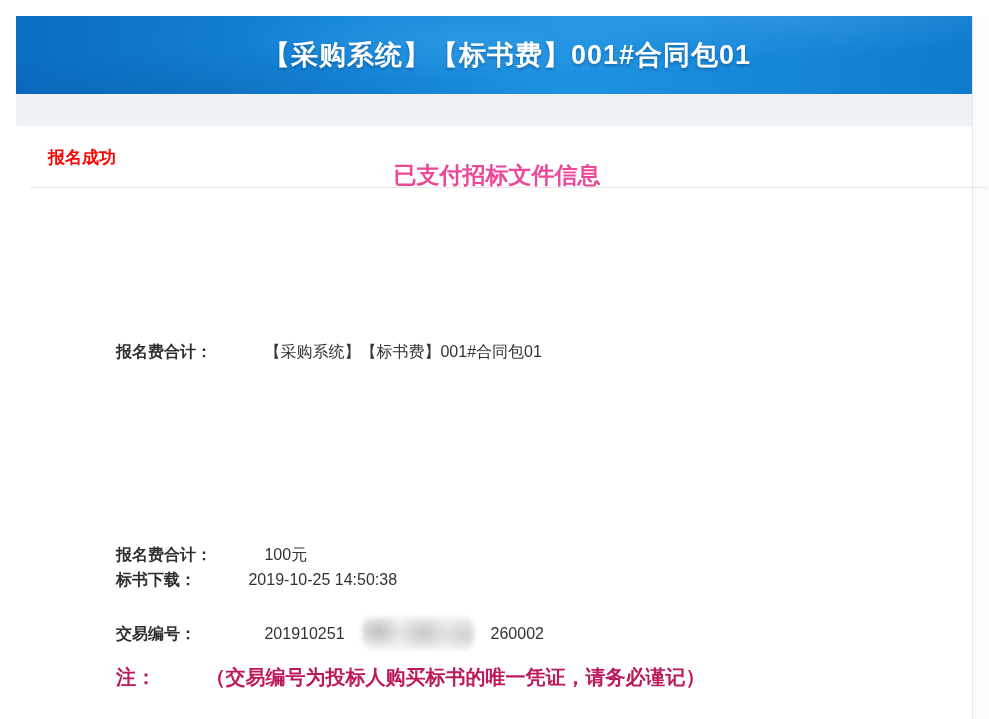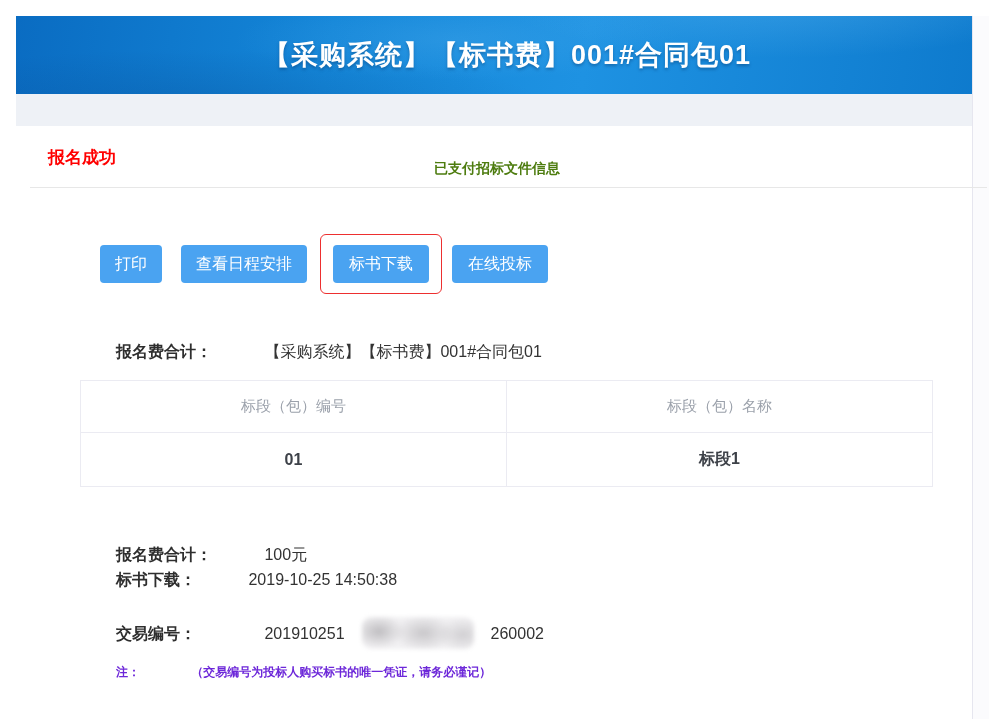--- a/index.html
+++ b/index.html
@@ -39,21 +39,21 @@
   }
 
   
   .status-text {
     position: absolute; left: 16px; top: 114px;
     color: #ff0000; font-size: 17px; font-weight: bold;
   }
   .page-title {
     position: absolute; left: 0; top: 128px; width: 962px;
     text-align: center;
-    color: #4d7c0f; font-size: 14px; font-weight: bold;
+    color: #ec4899; font-size: 23px; font-weight: bold;
   }
   .divider {
     position: absolute; left: 14px; top: 171px; width: 957px; height: 0;
     border-top: 1px solid #e7e7e7;
   }
 
   
   .btn-row {
     position: absolute; left: 68px; top: 217px; height: 62px;
     display: flex; align-items: center;
@@ -106,68 +106,46 @@
       radial-gradient(ellipse 30% 70% at 15% 45%, rgba(150,148,152,0.55), transparent 75%),
       radial-gradient(ellipse 35% 75% at 55% 50%, rgba(160,158,162,0.50), transparent 75%),
       radial-gradient(ellipse 30% 70% at 90% 55%, rgba(170,168,172,0.45), transparent 75%),
       rgba(215,213,218,0.35);
     filter: blur(2px);
   }
 
   
   .note-row {
     position: absolute; left: 68px; top: 632px;
-    color: #6d28d9; font-size: 12px; font-weight: bold; white-space: nowrap; font-family: Liberation Mono, monospace;
+    color: #be185d; font-size: 20px; font-weight: bold; white-space: nowrap;
   }
   .note-text { margin-left: 12px; }
 </style>
 </head>
 <body>
 
 <div class="root">
 
   <div class="banner">
     <div class="banner-title">【采购系统】【标书费】001#合同包01</div>
   </div>
   <div class="gray-band"></div>
 
   <div class="scroll-track"></div>
 
   <div class="status-text">报名成功</div>
   <div class="page-title">已支付招标文件信息</div>
   <div class="divider"></div>
 
-  <div class="btn-row">
-    <button class="btn btn-gap1">打印</button>
-    <button class="btn btn-gap2">查看日程安排</button>
-    <span class="highlight-box">
-      <button class="btn pad-wide">标书下载</button>
-    </span>
-    <button class="btn pad-wide">在线投标</button>
-  </div>
 
   <div class="info-row row-project">
     <span class="info-label">报名费合计：</span>
     <span class="info-value">【采购系统】【标书费】001#合同包01</span>
   </div>
 
-  <table class="pkg-table">
-    <thead>
-      <tr>
-        <th>标段（包）编号</th>
-        <th>标段（包）名称</th>
-      </tr>
-    </thead>
-    <tbody>
-      <tr>
-        <td>01</td>
-        <td>标段1</td>
-      </tr>
-    </tbody>
-  </table>
 
   <div class="info-row row-fee">
     <span class="info-label">报名费合计：</span>
     <span class="info-value">100元</span>
   </div>
 
   <div class="info-row row-time">
     <span class="info-label">标书下载：</span>
     <span class="info-value">2019-10-25 14:50:38</span>
   </div>

